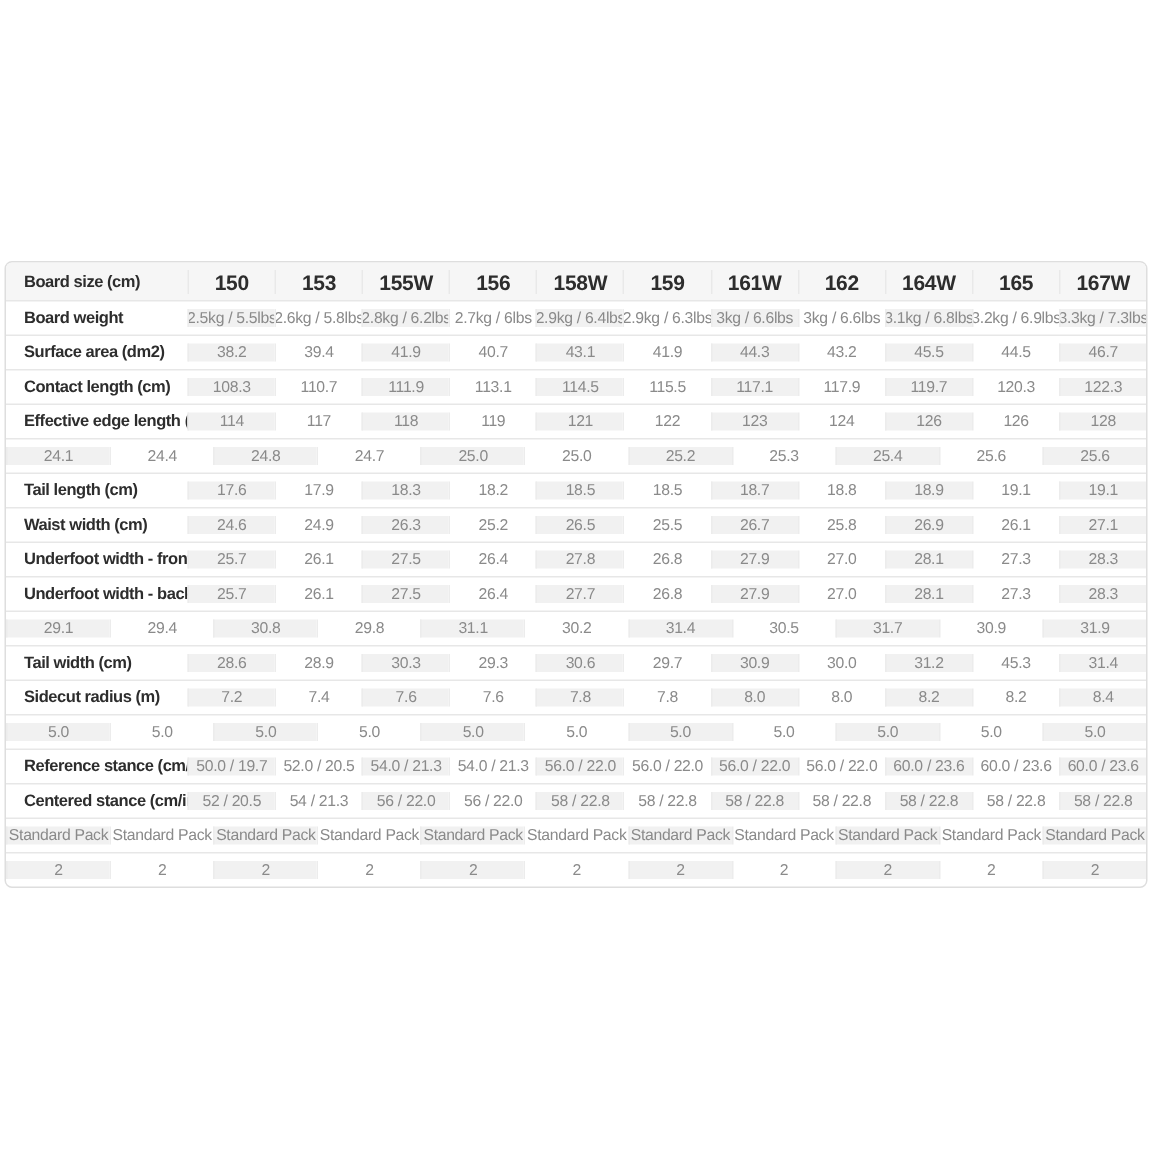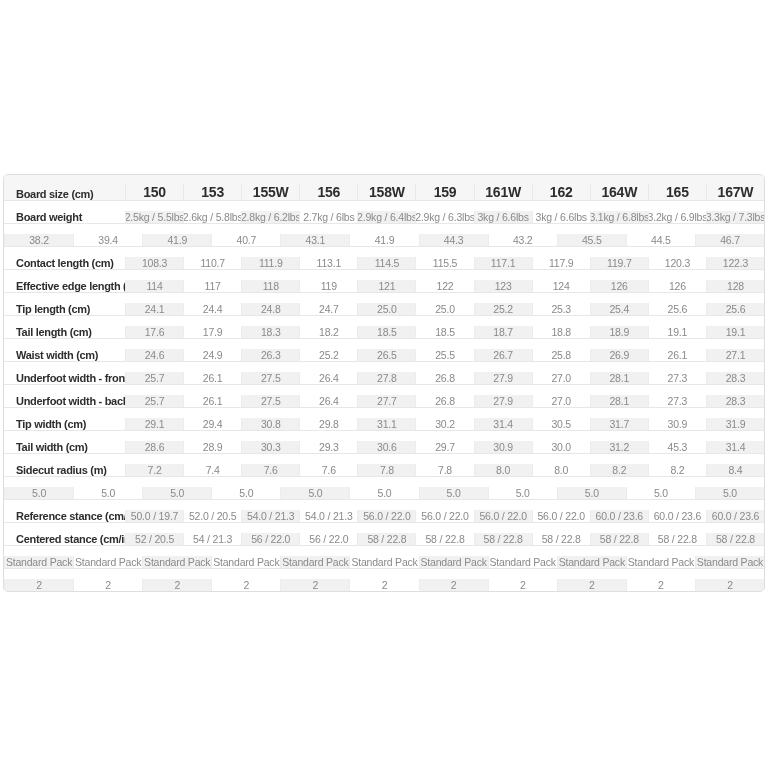--- a/index.html
+++ b/index.html
@@ -20,21 +20,21 @@
     border: 1px solid #dedede;
     border-radius: 5px;
     overflow: hidden;
     background: #ffffff;
   }
   .row {
     display: flex;
     height: 23px;
     box-sizing: border-box;
     border-top: 1px solid #e7e7e7;
-    align-items: flex-end;
+    align-items: center;
   }
   .row.header {
     height: 25px;
     border-top: none;
     background: #f6f6f6;
   }
   .cell {
     display: flex;
     align-items: center;
     box-sizing: border-box;
@@ -102,20 +102,21 @@
       <div class="cell val">2.7kg / 6lbs</div>
       <div class="cell val stripe">2.9kg / 6.4lbs</div>
       <div class="cell val">2.9kg / 6.3lbs</div>
       <div class="cell val stripe">3kg / 6.6lbs</div>
       <div class="cell val">3kg / 6.6lbs</div>
       <div class="cell val stripe">3.1kg / 6.8lbs</div>
       <div class="cell val">3.2kg / 6.9lbs</div>
       <div class="cell val stripe">3.3kg / 7.3lbs</div>
     </div>
     <div class="row data">
+      <div class="cell label">Surface area (dm2)</div>
       <div class="cell val stripe">38.2</div>
       <div class="cell val">39.4</div>
       <div class="cell val stripe">41.9</div>
       <div class="cell val">40.7</div>
       <div class="cell val stripe">43.1</div>
       <div class="cell val">41.9</div>
       <div class="cell val stripe">44.3</div>
       <div class="cell val">43.2</div>
       <div class="cell val stripe">45.5</div>
       <div class="cell val">44.5</div>
@@ -143,21 +144,20 @@
       <div class="cell val">119</div>
       <div class="cell val stripe">121</div>
       <div class="cell val">122</div>
       <div class="cell val stripe">123</div>
       <div class="cell val">124</div>
       <div class="cell val stripe">126</div>
       <div class="cell val">126</div>
       <div class="cell val stripe">128</div>
     </div>
     <div class="row data">
-      <div class="cell label">Tip length (cm)</div>
       <div class="cell val stripe">24.1</div>
       <div class="cell val">24.4</div>
       <div class="cell val stripe">24.8</div>
       <div class="cell val">24.7</div>
       <div class="cell val stripe">25.0</div>
       <div class="cell val">25.0</div>
       <div class="cell val stripe">25.2</div>
       <div class="cell val">25.3</div>
       <div class="cell val stripe">25.4</div>
       <div class="cell val">25.6</div>
@@ -213,21 +213,20 @@
       <div class="cell val">26.4</div>
       <div class="cell val stripe">27.7</div>
       <div class="cell val">26.8</div>
       <div class="cell val stripe">27.9</div>
       <div class="cell val">27.0</div>
       <div class="cell val stripe">28.1</div>
       <div class="cell val">27.3</div>
       <div class="cell val stripe">28.3</div>
     </div>
     <div class="row data">
-      <div class="cell label">Tip width (cm)</div>
       <div class="cell val stripe">29.1</div>
       <div class="cell val">29.4</div>
       <div class="cell val stripe">30.8</div>
       <div class="cell val">29.8</div>
       <div class="cell val stripe">31.1</div>
       <div class="cell val">30.2</div>
       <div class="cell val stripe">31.4</div>
       <div class="cell val">30.5</div>
       <div class="cell val stripe">31.7</div>
       <div class="cell val">30.9</div>

